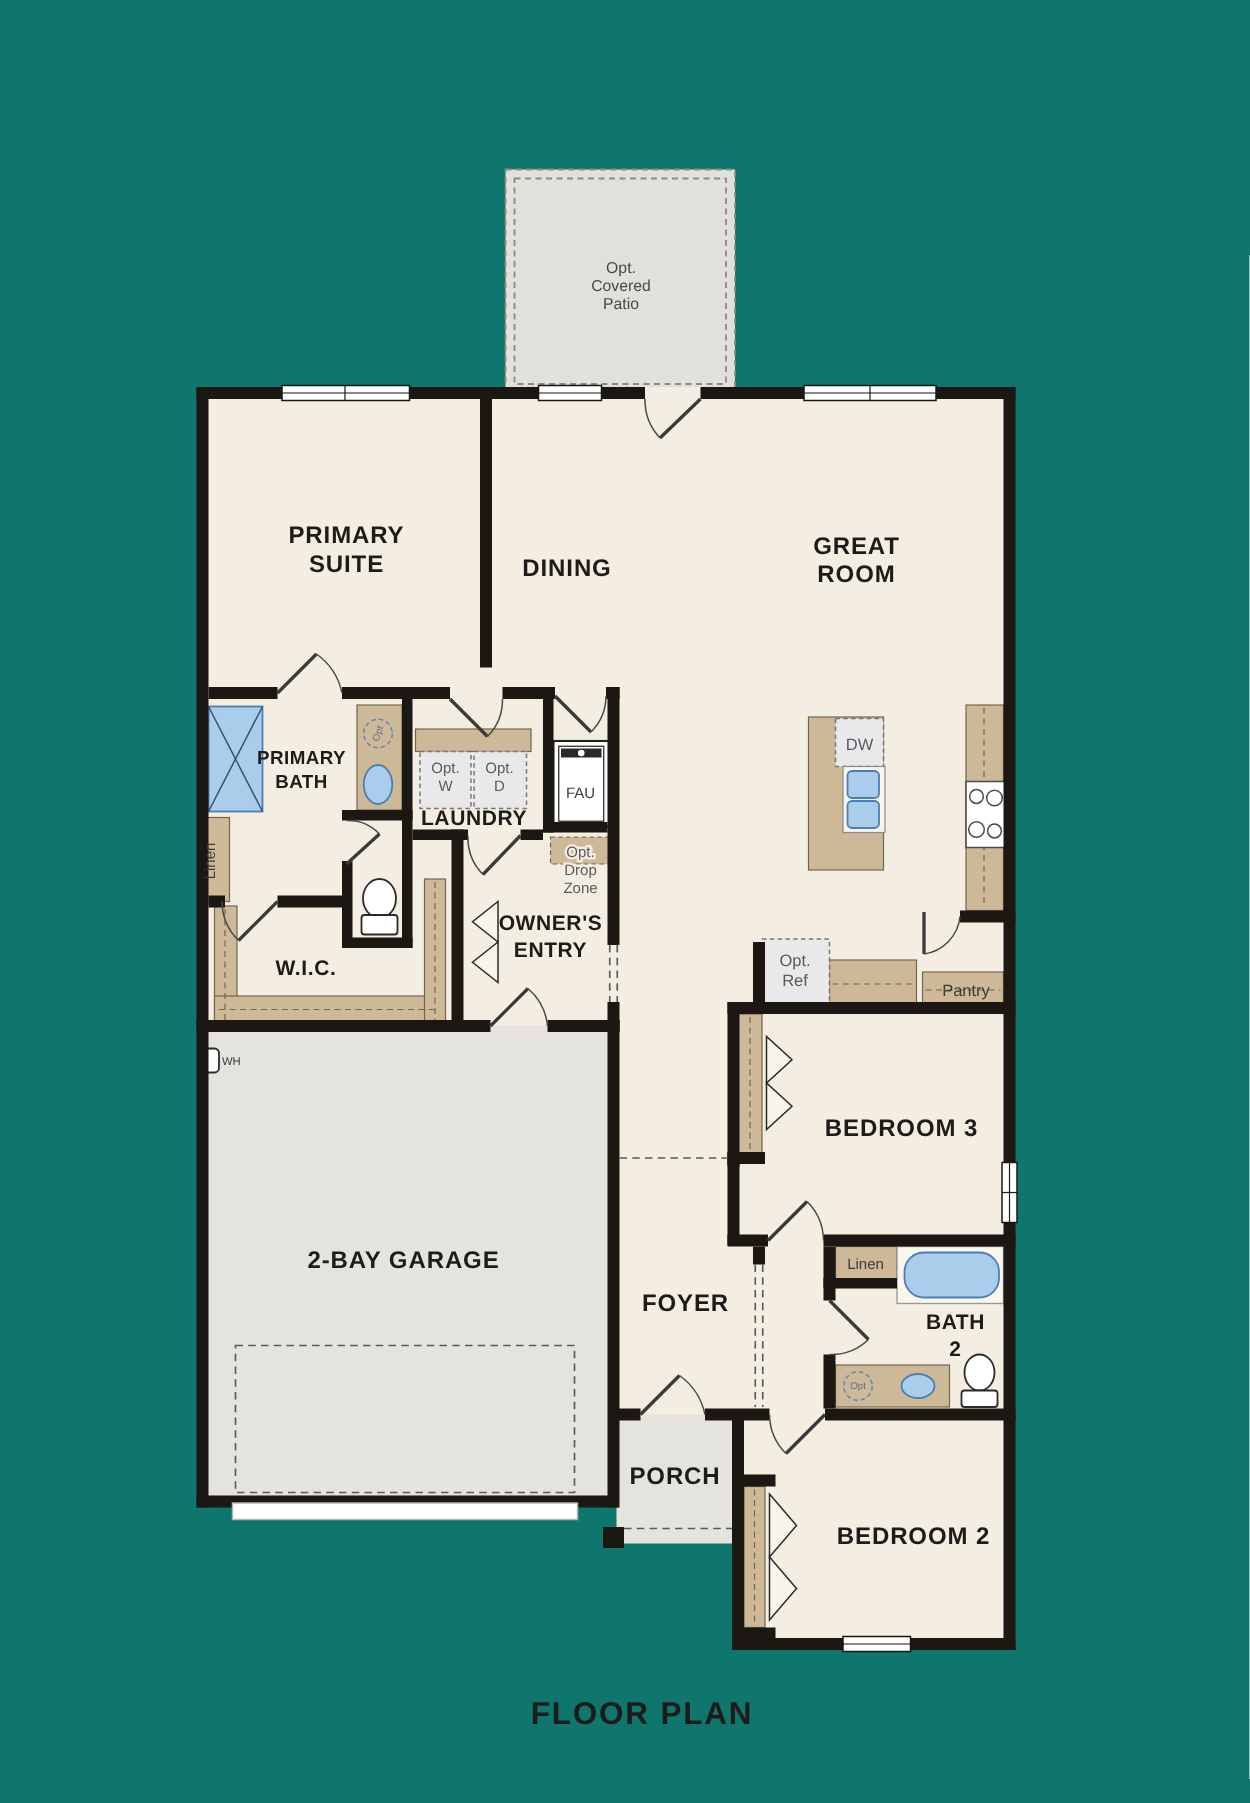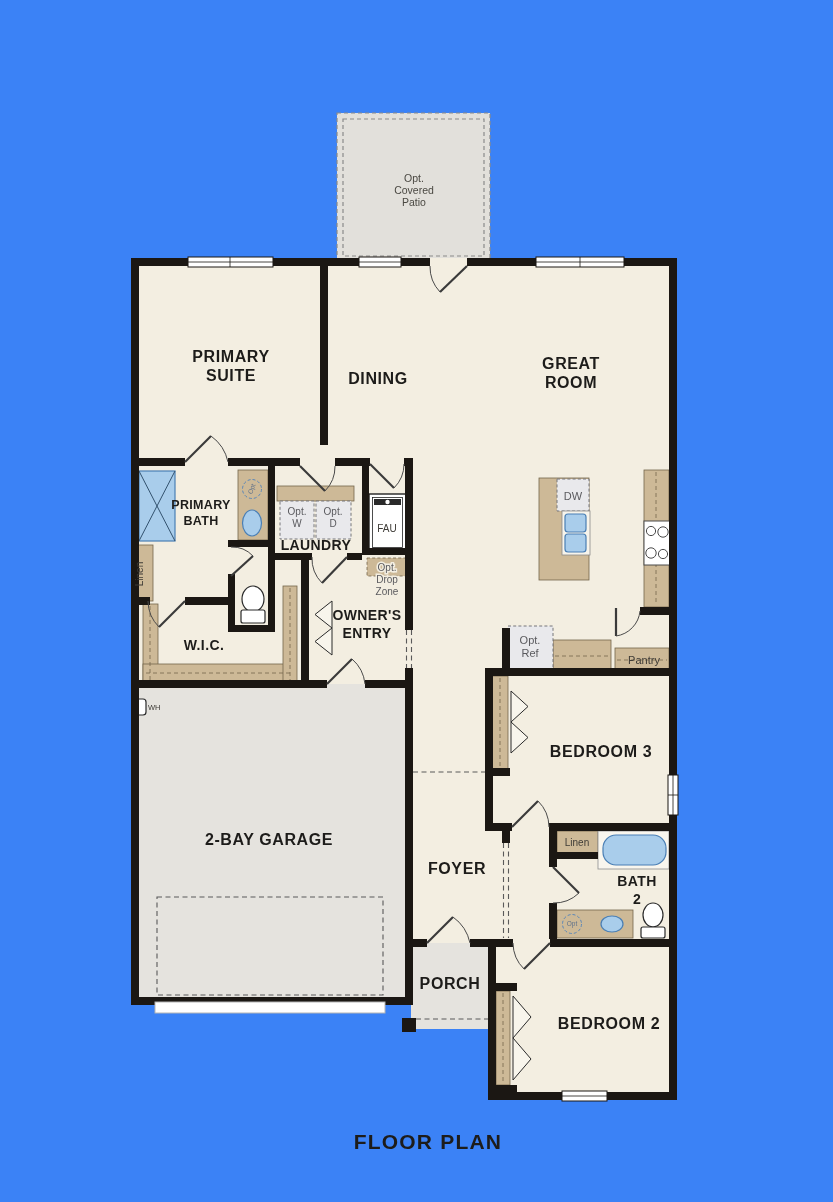--- a/index.html
+++ b/index.html
@@ -1,16 +1,16 @@
 <!DOCTYPE html>
 <html><head>
 <meta charset="utf-8">
 <style>
   html,body{margin:0;padding:0;background:#ffffff;}
-  .page{position:relative;width:833px;height:1202px;background:#3b82f6;}
+  .page{position:relative;width:833px;height:1202px;background:#0f766e;}
   svg{display:block;}
   text{font-family:"Liberation Sans","DejaVu Sans",sans-serif;fill:#1d1c1a;}
   .room  {font-size:16px;font-weight:bold;letter-spacing:.6px;text-anchor:middle;}
   .room-m{font-size:14px;font-weight:bold;letter-spacing:.4px;text-anchor:middle;}
   .room-xs{font-size:12.5px;font-weight:bold;letter-spacing:.3px;text-anchor:middle;}
   .title {font-size:21px;font-weight:bold;letter-spacing:1.2px;text-anchor:middle;}
   .small {font-size:11px;fill:#3e3b36;text-anchor:middle;}
   .small10{font-size:10px;fill:#3e3b36;text-anchor:middle;}
   .opt   {font-size:10px;fill:#5a5a5e;text-anchor:middle;}
   .opt11 {font-size:11px;fill:#5a5a5e;text-anchor:middle;}

